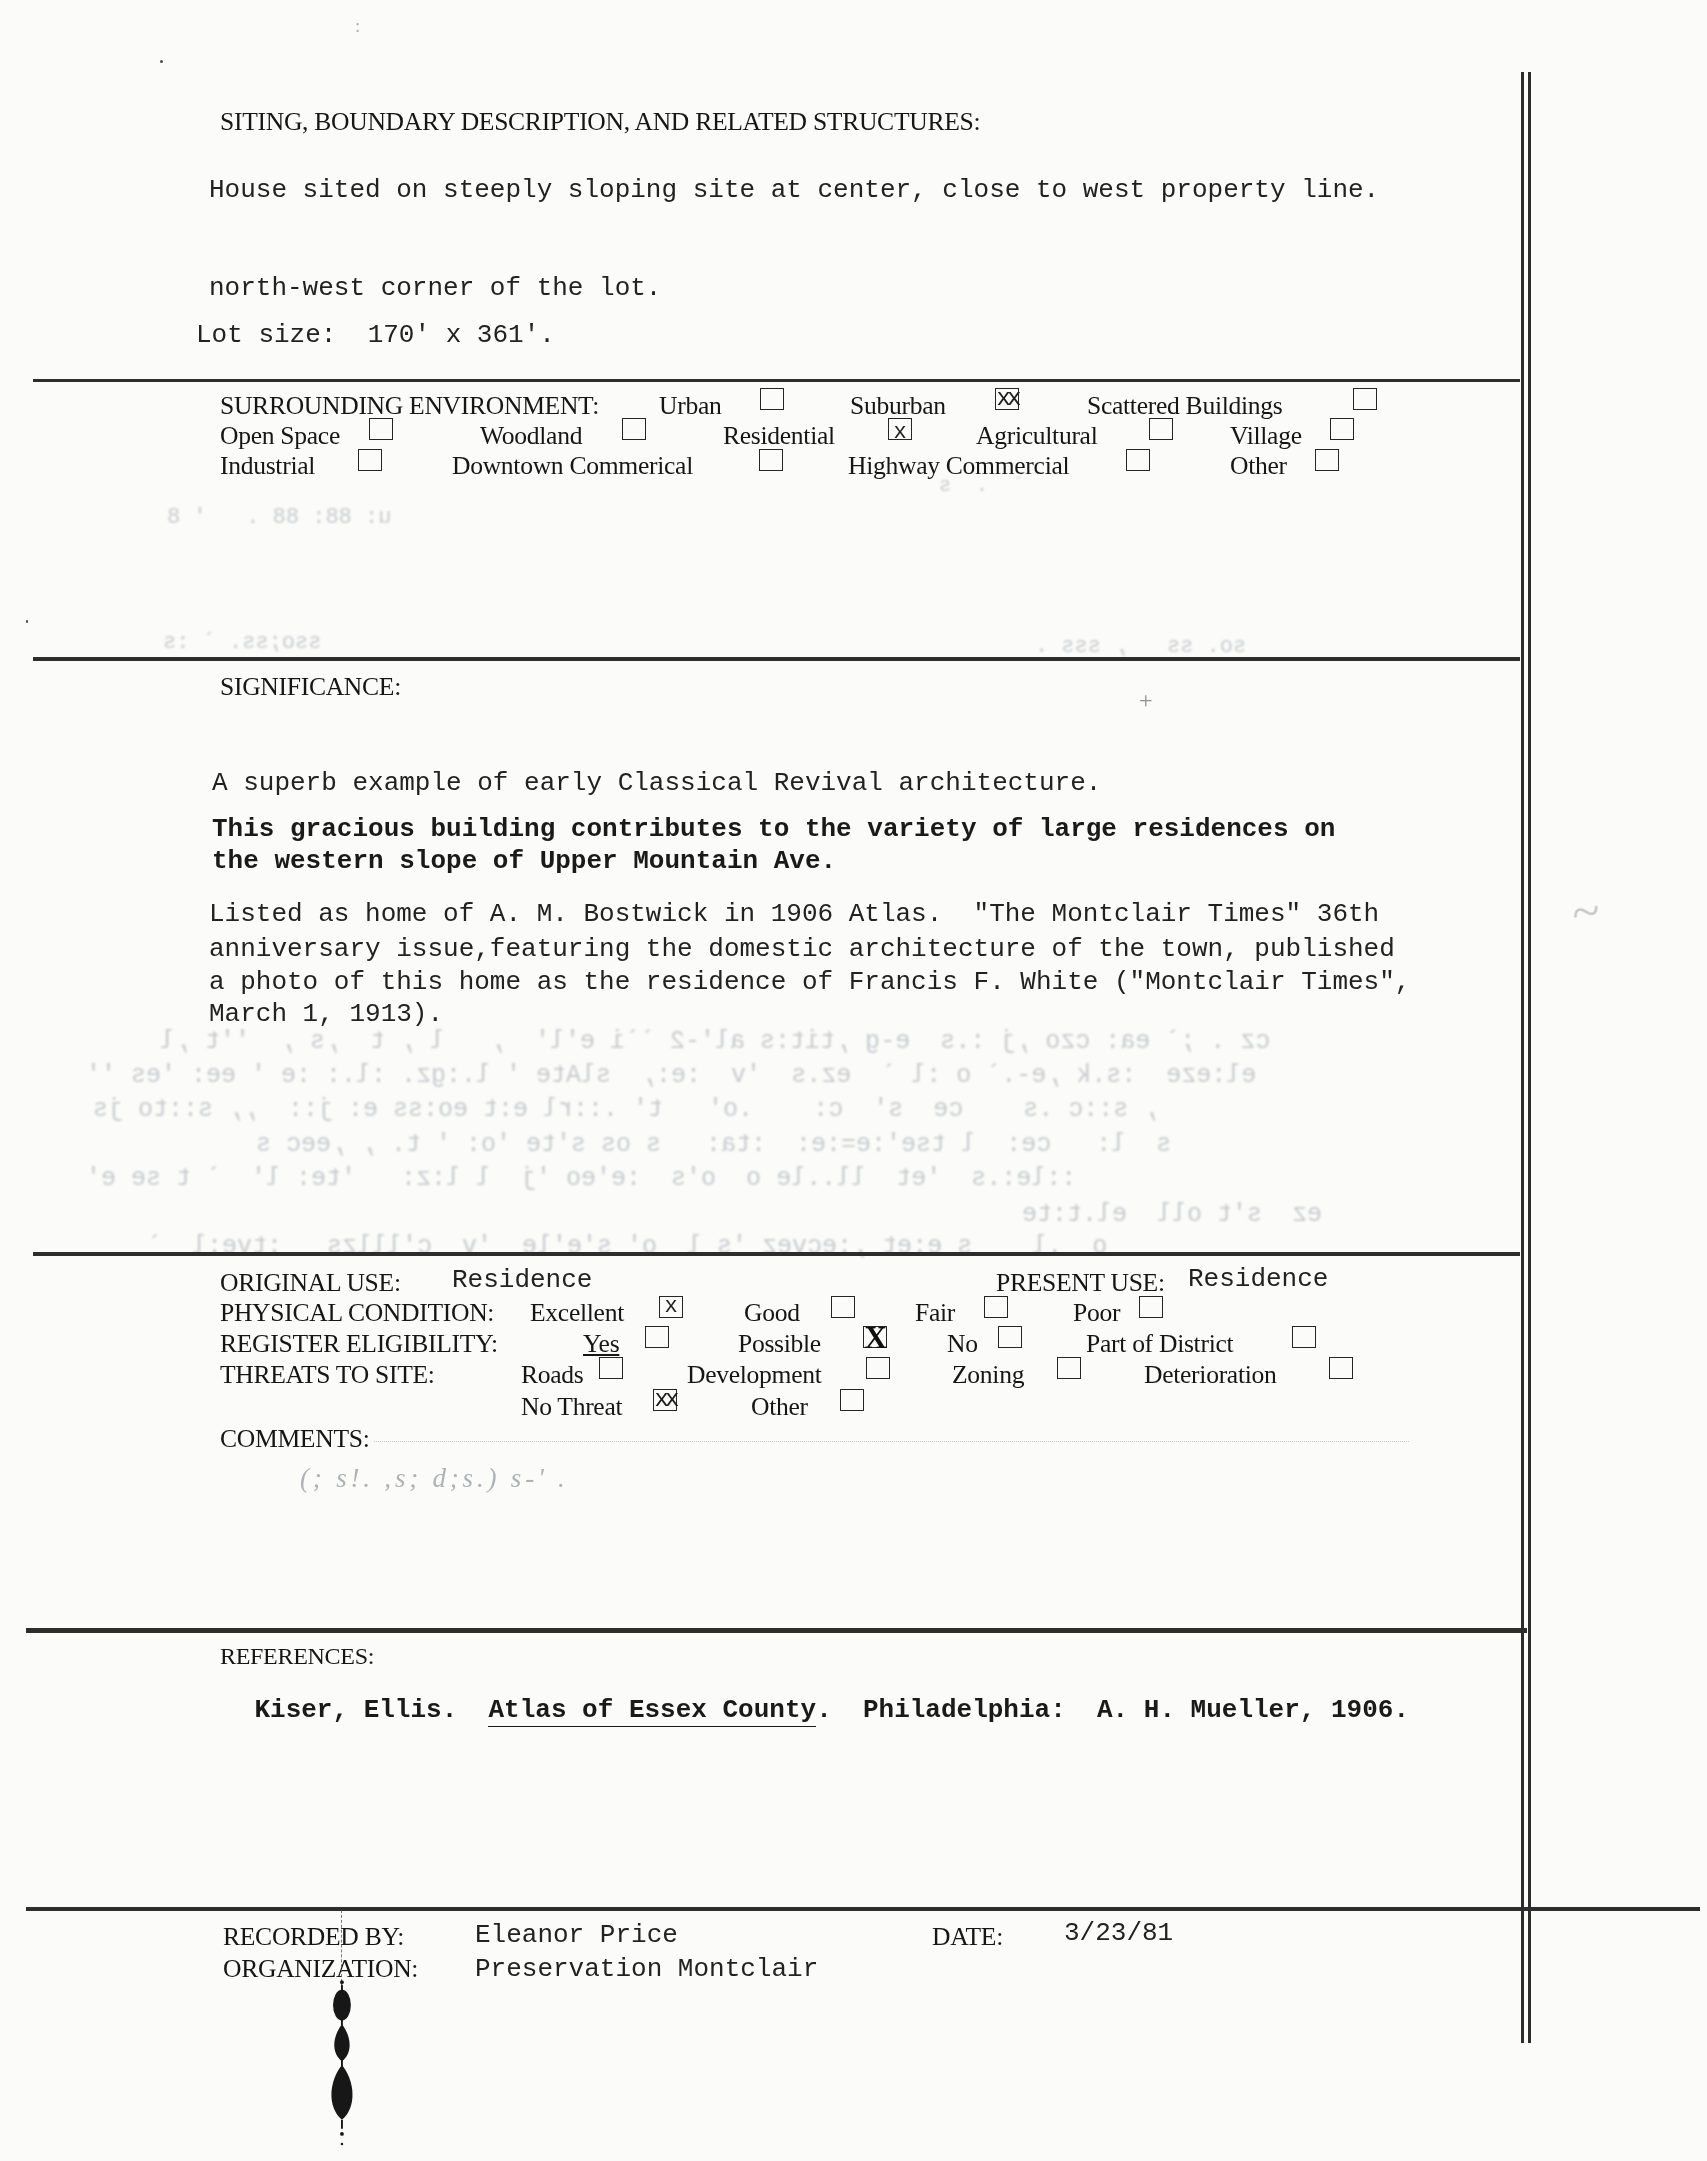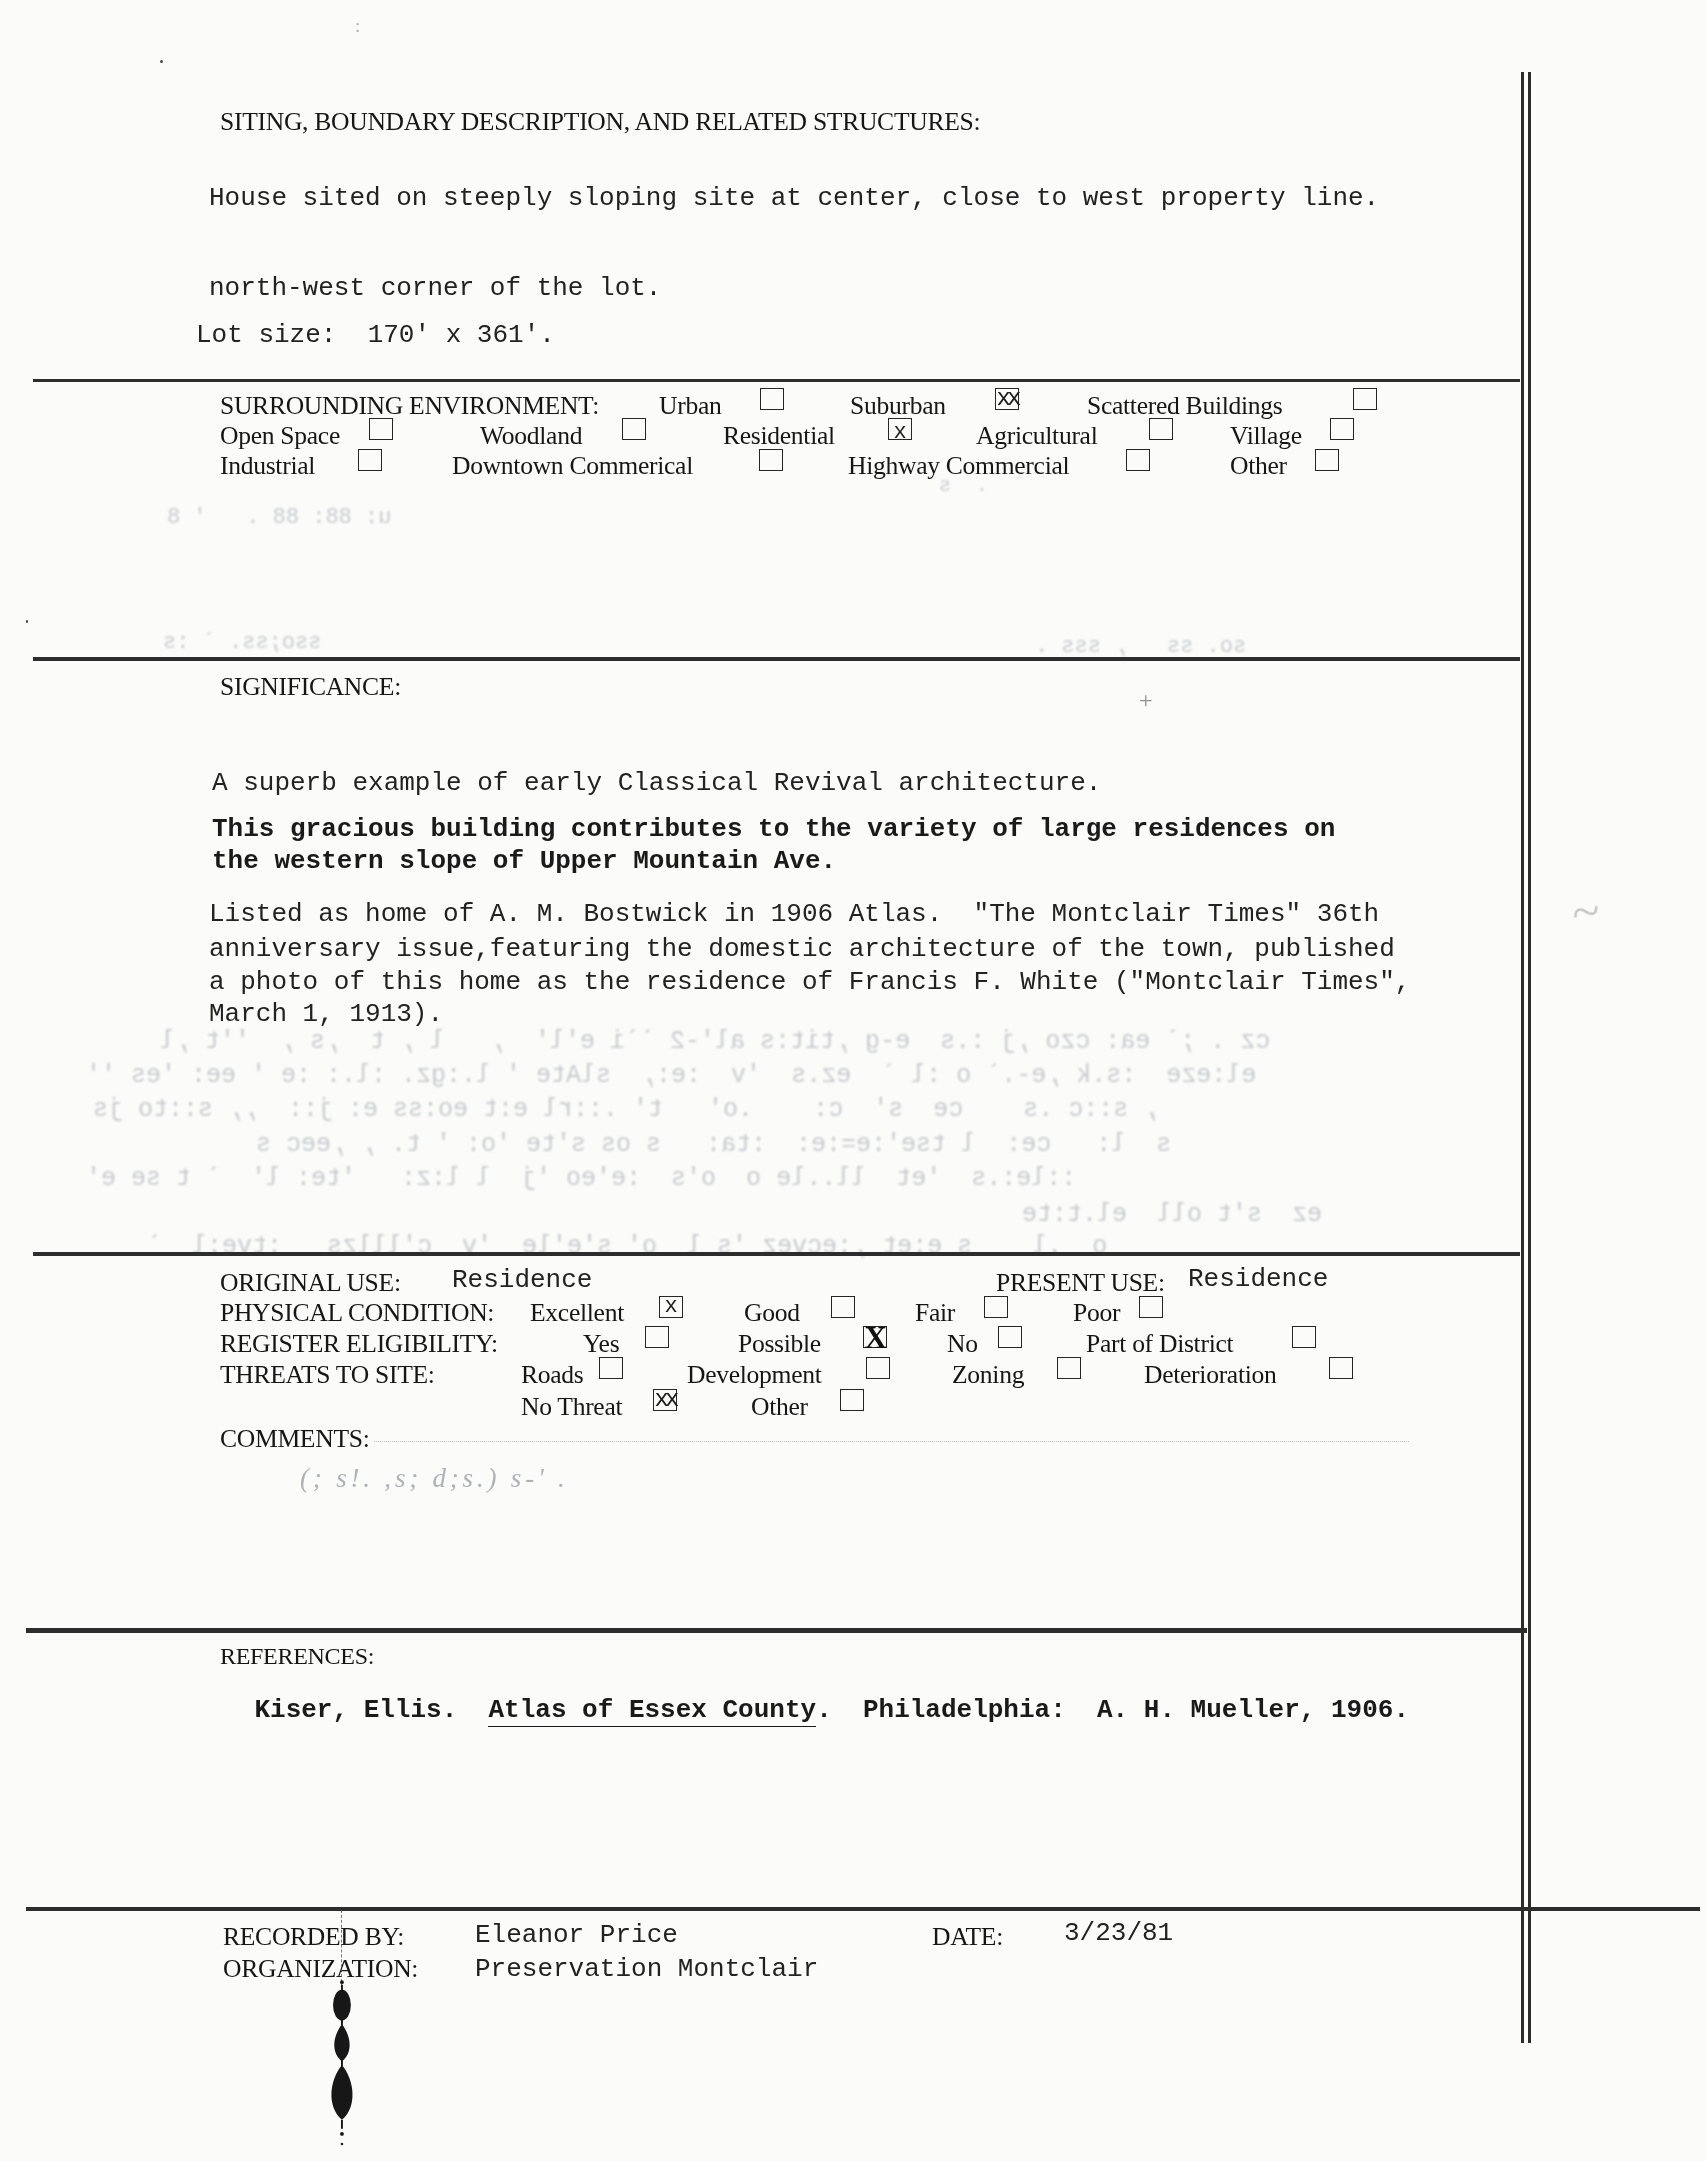--- a/index.html
+++ b/index.html
@@ -45,21 +45,21 @@
 <div class="page">
 
   <div class="vline" style="left:1521px;top:72px;height:1971px;"></div>
   <div class="vline" style="left:1528px;top:72px;height:1971px;"></div>
 
   <span class="ghost" style="left:355px;top:15.3px;font-size:19px;">:</span>
   <div class="dot" style="left:160px;top:60px;width:3.2px;height:3.2px;"></div>
   <div class="dot" style="left:25.6px;top:620px;width:2.6px;height:2.6px;"></div>
 
   <div class="abs serif" style="left:220px;top:107px;">SITING, BOUNDARY DESCRIPTION, AND RELATED STRUCTURES:</div>
-  <div class="abs mono" style="left:209px;top:182px;">House sited on steeply sloping site at center, close to west property line.</div>
+  <div class="abs mono" style="left:209px;top:174px;">House sited on steeply sloping site at center, close to west property line.</div>
   <div class="abs mono" style="left:209px;top:272px;">north-west corner of the lot.</div>
   <div class="abs mono" style="left:196px;top:319px;">Lot size:  170' x 361'.</div>
 
   <div class="rule" style="left:33px;top:379px;width:1487px;height:3.2px;"></div>
 
   <div class="abs serif" style="left:220px;top:391px;">SURROUNDING ENVIRONMENT:</div>
 
   <div class="abs serif" style="left:659px;top:391px;">Urban</div>
   <div class="box" style="left:760px;top:388px;"></div>
 
@@ -135,21 +135,21 @@
   <div class="abs serif" style="left:530px;top:1298px;">Excellent</div>
   <div class="box" style="left:659px;top:1296px;">x</div>
   <div class="abs serif" style="left:744px;top:1298px;">Good</div>
   <div class="box" style="left:831px;top:1296px;"></div>
   <div class="abs serif" style="left:915px;top:1298px;">Fair</div>
   <div class="box" style="left:984px;top:1296px;"></div>
   <div class="abs serif" style="left:1073px;top:1298px;">Poor</div>
   <div class="box" style="left:1139px;top:1296px;"></div>
 
   <div class="abs serif" style="left:220px;top:1329px;">REGISTER ELIGIBILITY:</div>
-  <div class="abs serif" style="left:583px;top:1329px;">Yes</div>
+  <div class="abs serif" style="left:583px;top:1329px;text-decoration:underline;">Yes</div>
   <div class="box" style="left:645px;top:1326px;"></div>
   <div class="abs serif" style="left:738px;top:1329px;">Possible</div>
   <div class="box solid" style="left:863px;top:1326px;">X</div>
   <div class="abs serif" style="left:947px;top:1329px;">No</div>
   <div class="box" style="left:998px;top:1326px;"></div>
   <div class="abs serif" style="left:1086px;top:1329px;">Part of District</div>
   <div class="box" style="left:1292px;top:1326px;"></div>
 
   <div class="abs serif" style="left:220px;top:1360px;">THREATS TO SITE:</div>
   <div class="abs serif" style="left:521px;top:1360px;">Roads</div>

